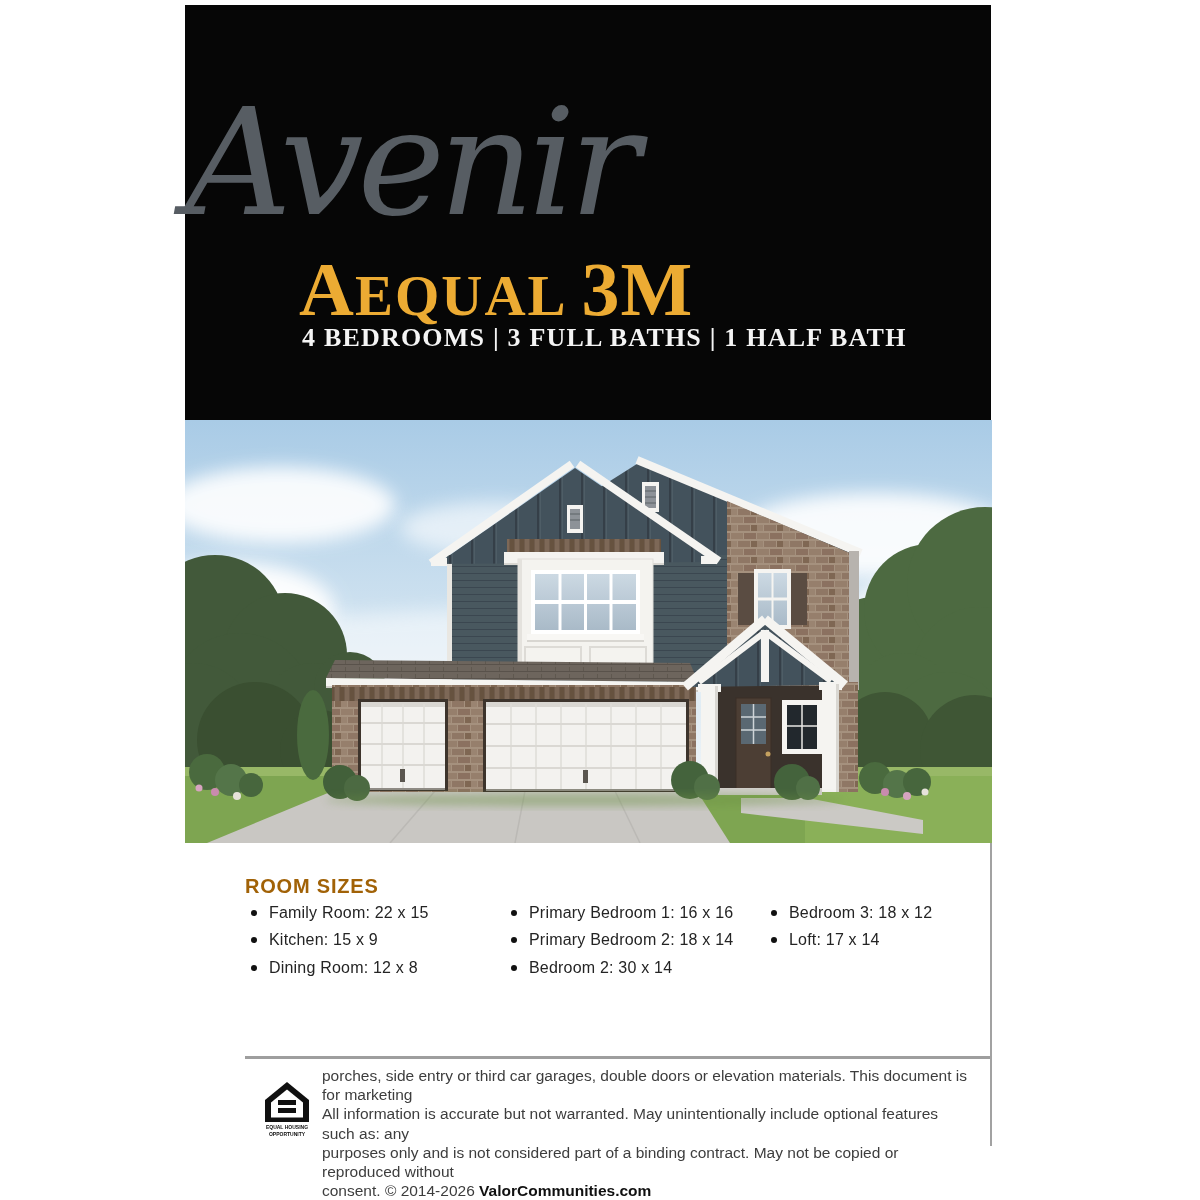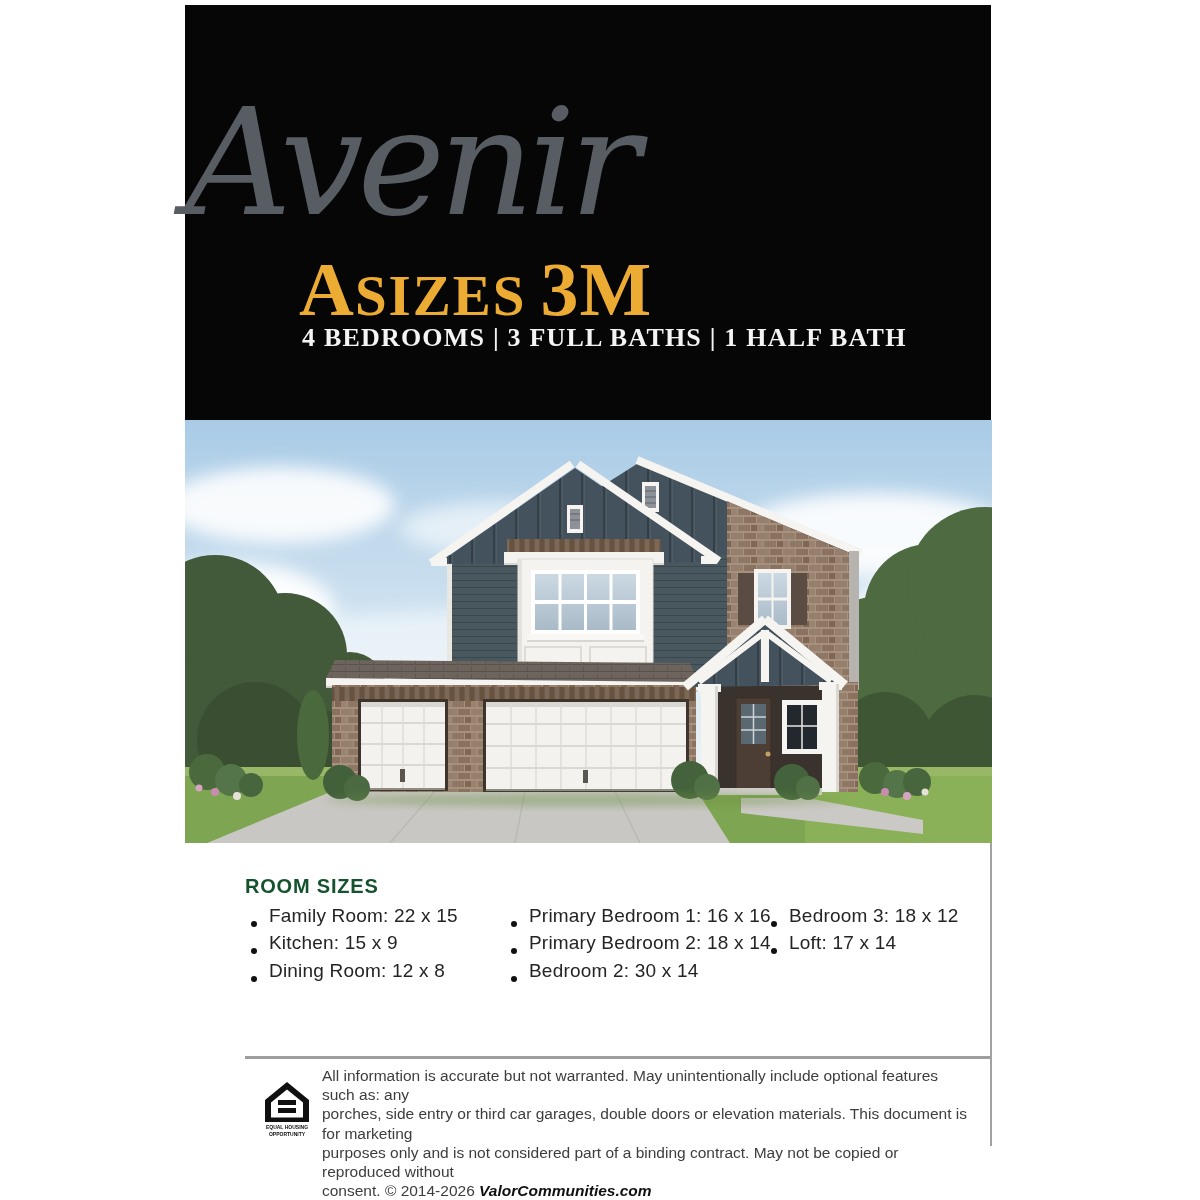--- a/index.html
+++ b/index.html
@@ -19,45 +19,45 @@
   .specs{position:absolute;left:117px;top:318px;font-size:26px;font-weight:700;
         color:#f4f4f4;letter-spacing:1.2px;white-space:nowrap;font-family:Liberation Serif, serif;}
   .features{position:absolute;left:117px;top:355px;font-size:20px;font-weight:400;
         color:#ecebe9;letter-spacing:2.4px;white-space:nowrap;}
 
   
   .hero{position:absolute;left:185px;top:420px;width:807px;height:423px;display:block;}
 
   
   .room-heading{position:absolute;left:245px;top:875px;font-size:20px;font-weight:700;
-        letter-spacing:.8px;color:#14532d;}
+        letter-spacing:.8px;color:#a16207;}
   .room-col{position:absolute;top:899px;list-style:none;margin:0;padding:0;}
   .room-col.c1{left:251px;} .room-col.c2{left:511px;} .room-col.c3{left:771px;}
-  .room-col li{display:flex;align-items:flex-end;height:27.5px;font-size:19px;color:#242424;
+  .room-col li{display:flex;align-items:center;height:27.5px;font-size:16px;color:#242424;
         letter-spacing:.2px;white-space:nowrap;}
   .bullet{width:6px;height:6px;border-radius:50%;background:#111;margin-right:12px;flex:none;}
 
   
   .rule-h{position:absolute;left:245px;top:1056px;width:747px;height:3px;background:#9e9e9e;}
   .rule-v{position:absolute;left:990px;top:843px;width:2px;height:303px;background:#a2a2a2;}
 
   
   .eho{position:absolute;left:261px;top:1078px;}
   .disclaimer{position:absolute;left:322px;top:1066px;width:648px;font-size:15.5px;
         line-height:19.2px;color:#3d3d3d;}
-  .disclaimer .site{font-weight:700;color:#101010;font-style:italic;}
+  .disclaimer .site{font-weight:700;color:#101010;}
 </style>
 </head>
 <body>
 
 <div class="page">
 
   <div class="header">
     <div class="brand-script">Avenir</div>
-    <div class="plan-title"><span class="t-big">A</span><span class="t-small">SIZES</span><span class="t-gap"></span><span class="t-big">3M</span></div>
+    <div class="plan-title"><span class="t-big">A</span><span class="t-small">EQUAL</span><span class="t-gap"></span><span class="t-big">3M</span></div>
     <div class="specs">4 BEDROOMS | 3 FULL BATHS | 1 HALF BATH</div>
   </div>
 
   <svg class="hero" viewBox="0 0 807 423" aria-hidden="true">
     <defs>
       <linearGradient id="sky" x1="0" y1="0" x2="0" y2="1">
         <stop offset="0" stop-color="#a9cbe6"></stop>
           <stop offset=".55" stop-color="#cfe2f0"></stop>
           <stop offset="1" stop-color="#eff4f7"></stop>
       </linearGradient>
@@ -353,19 +353,19 @@
   <svg class="eho" width="52" height="60" viewBox="0 0 52 60">
     <polygon points="4,22 26,4 48,22 48,44 4,44" fill="#101010"></polygon>
     <polygon points="10,24.5 26,11.5 42,24.5 42,39.5 10,39.5" fill="#ffffff"></polygon>
     <rect x="17" y="22" width="18" height="5" fill="#101010"></rect>
     <rect x="17" y="30" width="18" height="5" fill="#101010"></rect>
     <text x="26" y="51" text-anchor="middle" font-family="Liberation Sans, sans-serif" font-size="5" font-weight="700" fill="#101010">EQUAL HOUSING</text>
     <text x="26" y="57.5" text-anchor="middle" font-family="Liberation Sans, sans-serif" font-size="5" font-weight="700" fill="#101010">OPPORTUNITY</text>
   </svg>
 
   <div class="disclaimer">
+    <div>porches, side entry or third car garages, double doors or elevation materials. This document is for marketing</div>
     <div>All information is accurate but not warranted. May unintentionally include optional features such as: any</div>
-    <div>porches, side entry or third car garages, double doors or elevation materials. This document is for marketing</div>
     <div>purposes only and is not considered part of a binding contract. May not be copied or reproduced without</div>
     <div><span>consent. © 2014-2026 </span><span class="site">ValorCommunities.com</span></div>
   </div>
 
 </div>
 
 </body></html>

